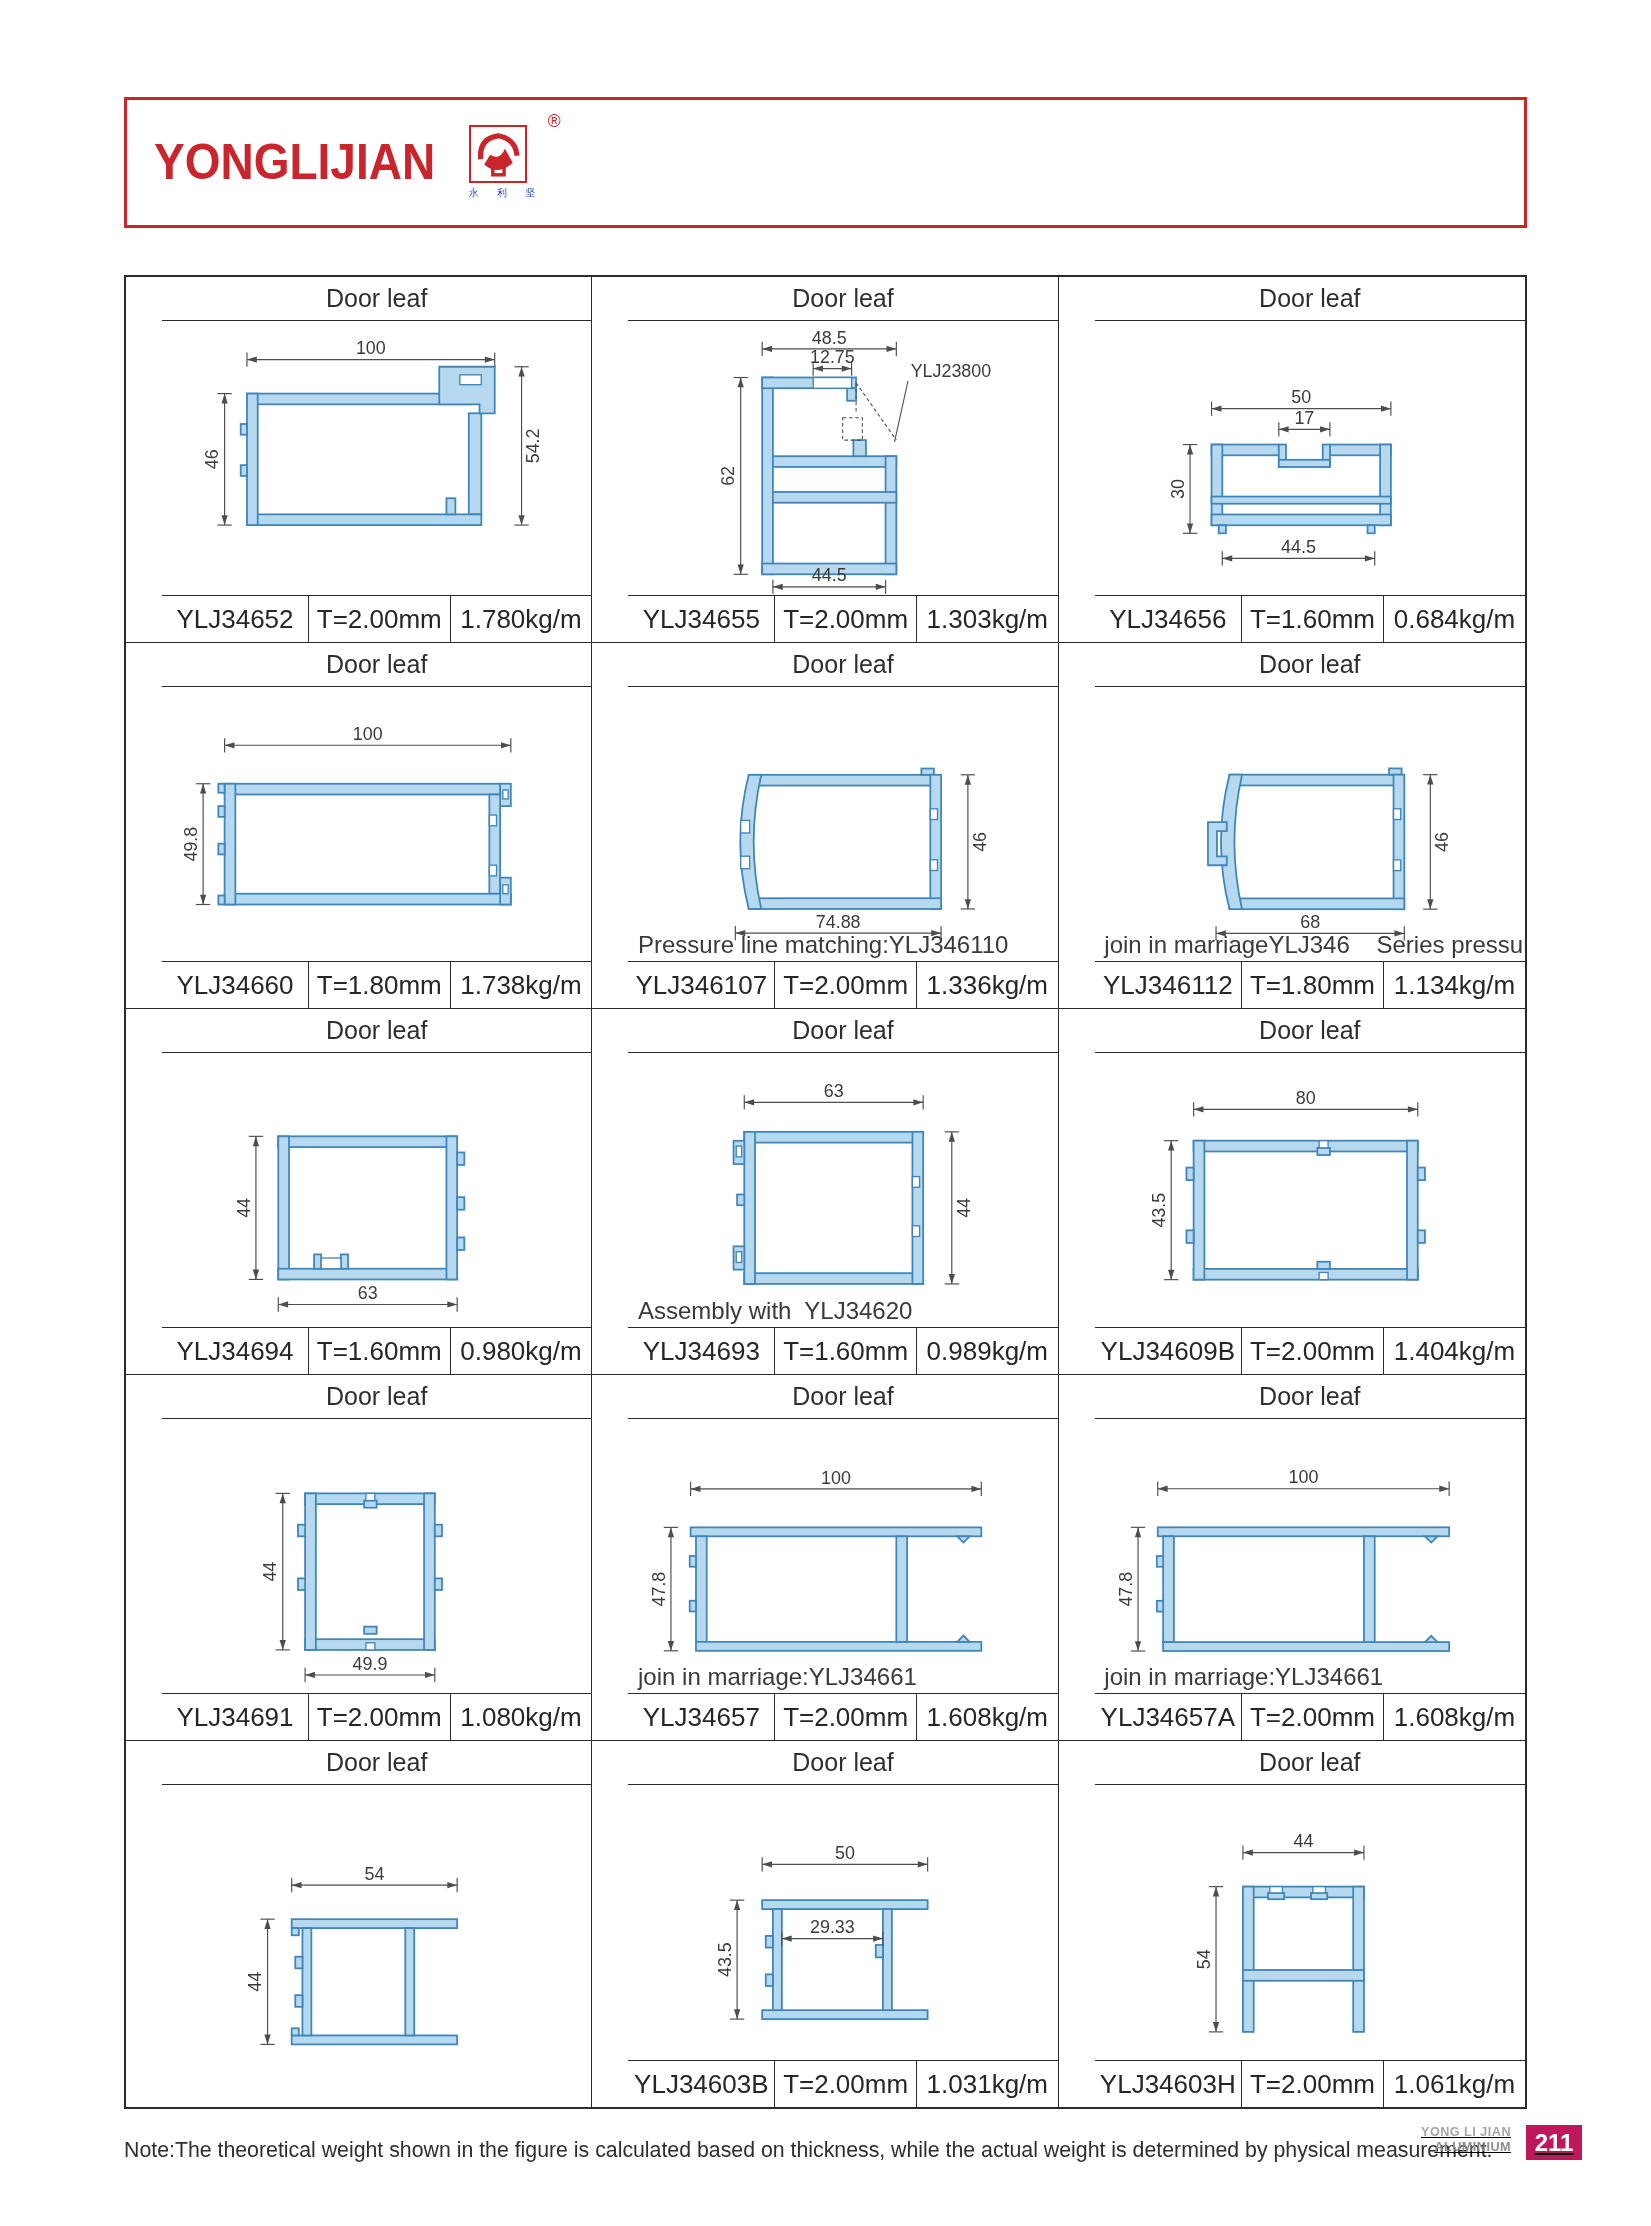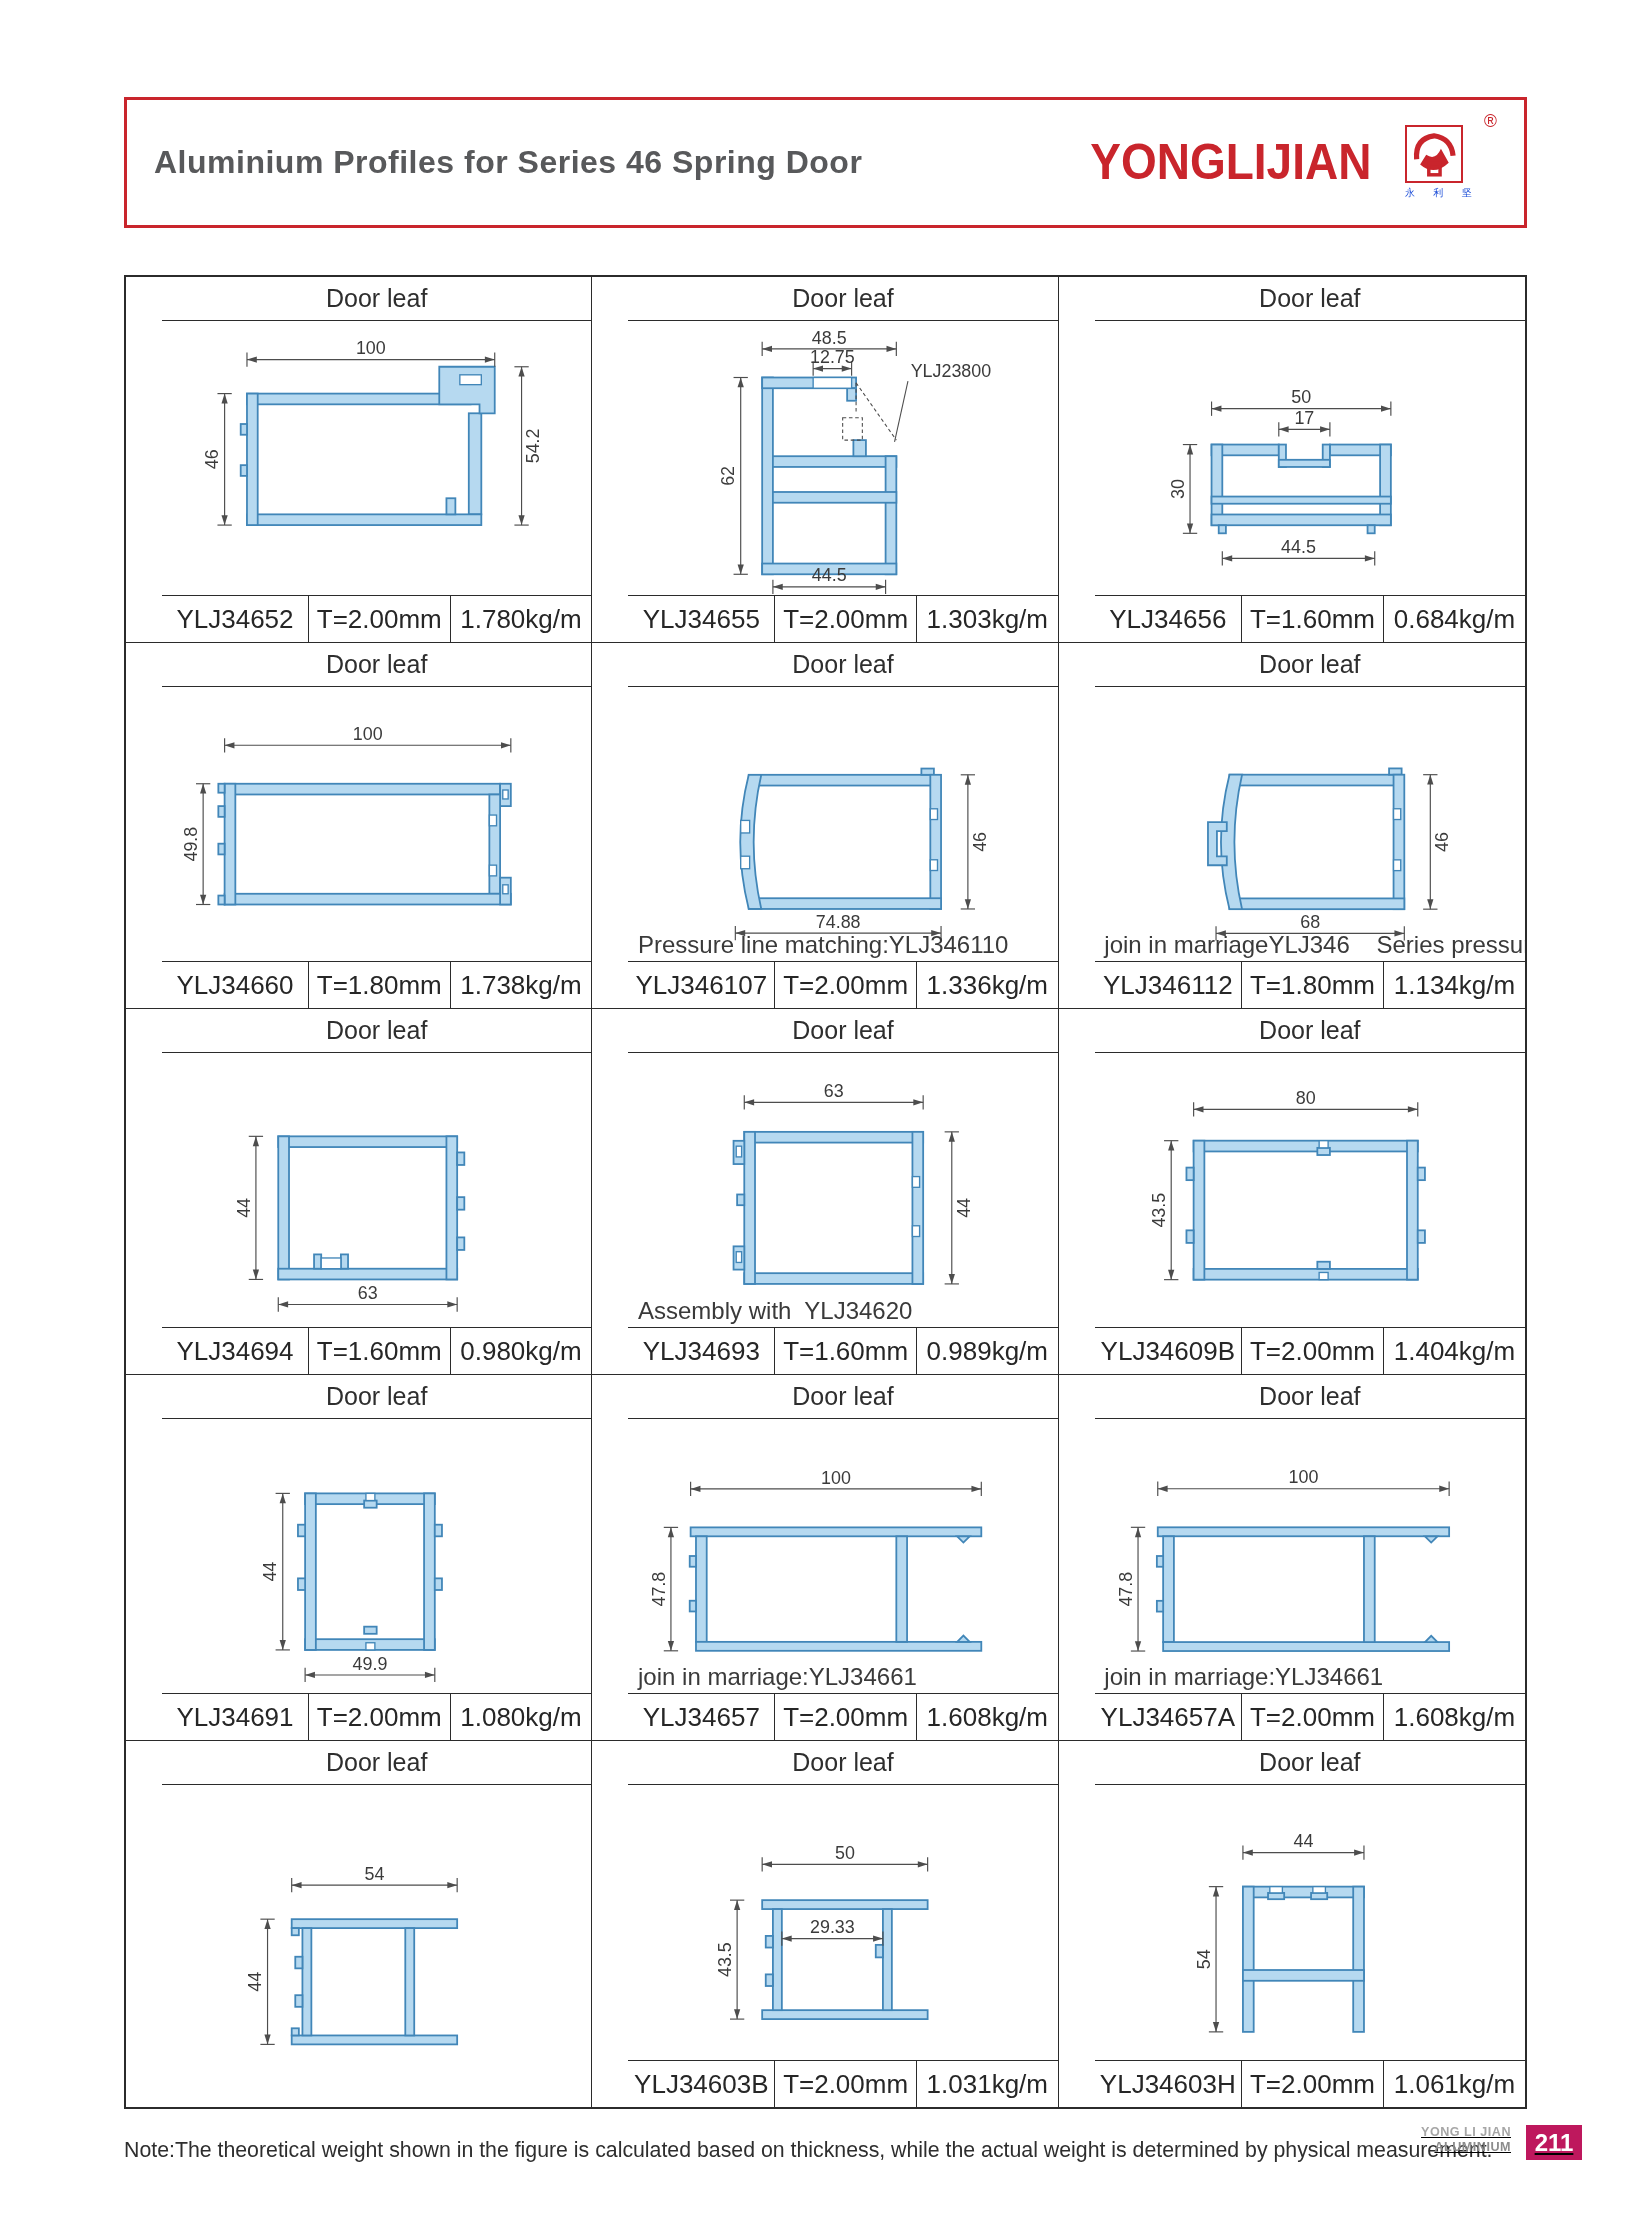--- a/index.html
+++ b/index.html
@@ -60,21 +60,20 @@
           font-weight:bold;letter-spacing:0.5px;}
   .fbrand .l2{color:#8c8c8c;margin-top:10px;}
   .page-badge{background:#be185d;color:#fff;font-weight:bold;font-size:24px;
               width:56px;height:35px;display:flex;align-items:center;
               justify-content:center;}
 </style>
 </head>
 <body>
 
 <div class="header-box">
-  <div class="page-title">Aluminium Profiles for Series 46 Spring Door</div>
   <div class="brand">
     <span class="brand-word">YONGLIJIAN</span>
     <span class="logo-wrap">
       <span class="logo-box">
         <svg viewBox="0 0 60 60" width="52" height="52" aria-hidden="true">
           <path d="M10,36 Q8,12 30,9 Q50,12 52,32" fill="none" stroke="#c9252c" stroke-width="6"></path>
           <path d="M14,42 Q30,56 47,40 L38,24 Q32,38 21,31 Z" fill="#c9252c"></path>
           <rect x="24" y="41" width="13" height="13" fill="none" stroke="#c9252c" stroke-width="4"></rect>
         </svg>
       </span>

